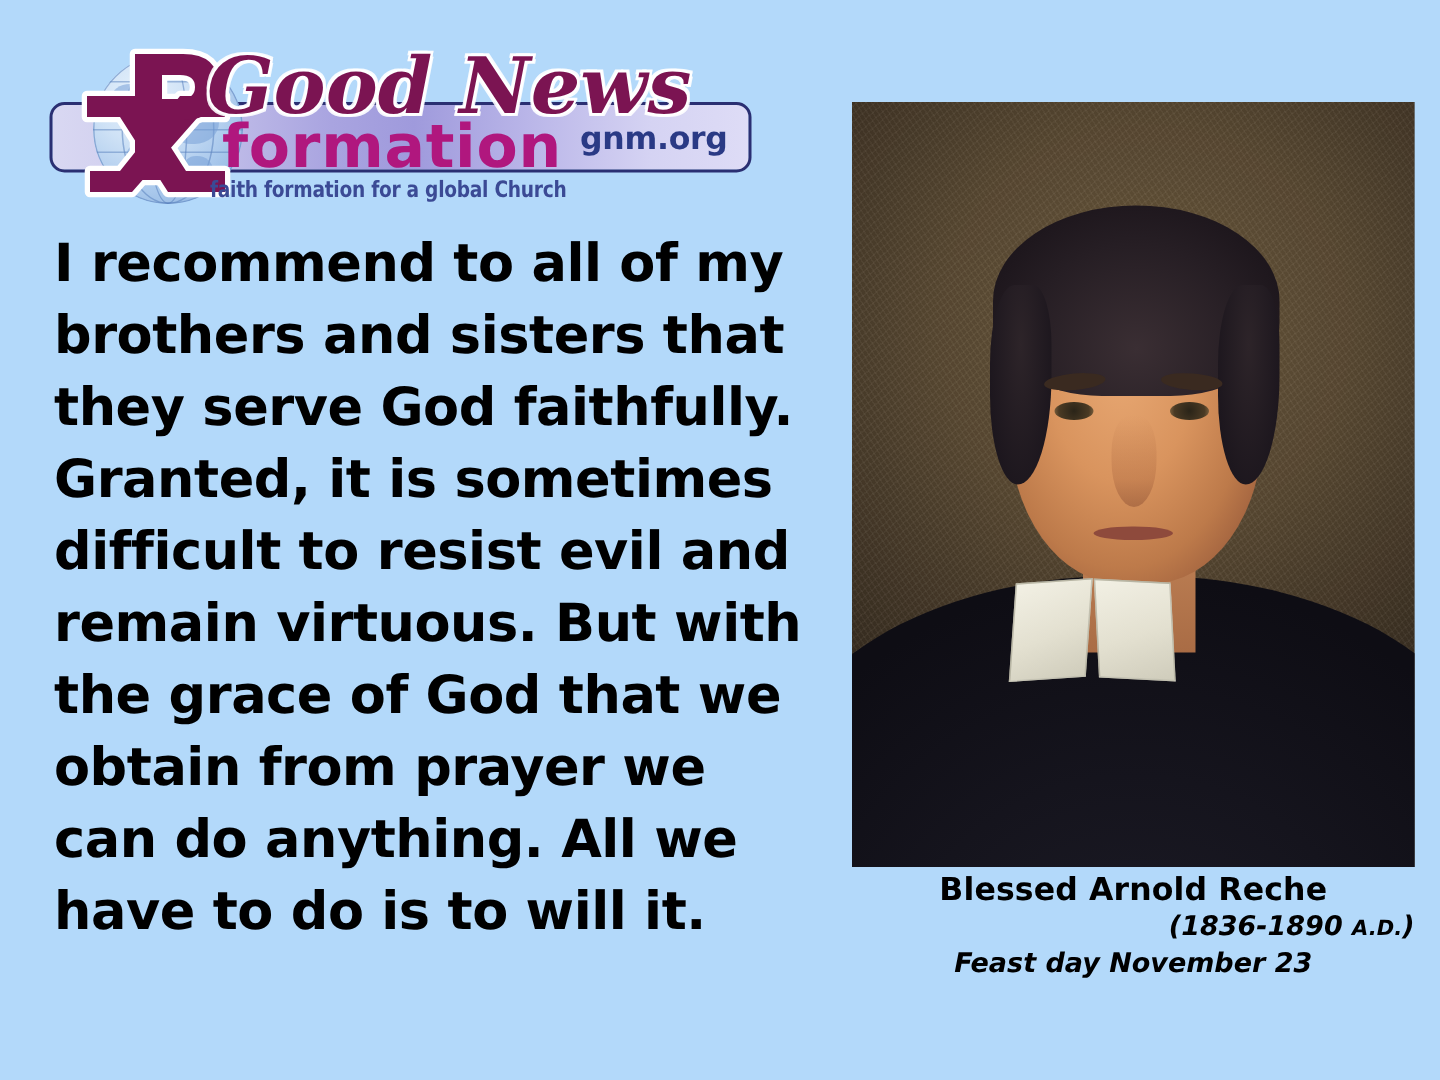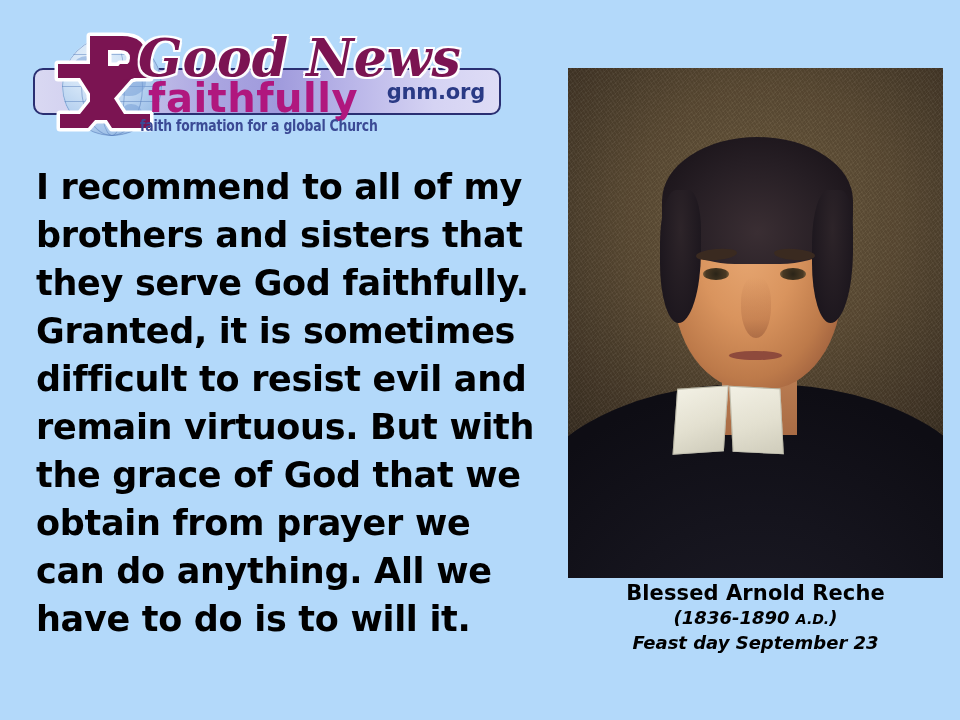--- a/index.html
+++ b/index.html
@@ -140,21 +140,21 @@
     color: #3b4a95;
     white-space: nowrap;
     transform: scaleX(0.92);
     transform-origin: left center;
   }
 
   
   #quote {
     position: absolute;
     left: 36px;
-    top: 163px;
+    top: 152px;
     width: 500px;
     font-family: "DejaVu Sans", sans-serif;
     font-weight: bold;
     font-size: 35px;
     line-height: 48px;
     color: #000000;
     letter-spacing: -0.3px;
   }
 
   
@@ -306,20 +306,21 @@
     font-weight: bold;
     font-size: 21px;
     line-height: 26px;
     letter-spacing: 0.1px;
   }
   #caption-dates {
     font-weight: bold;
     font-style: italic;
     font-size: 18px;
     line-height: 23px;
+    text-align: right;
   }
   #caption-dates .ad {
     font-size: 14px;
   }
   #caption-feast {
     font-weight: bold;
     font-style: italic;
     font-size: 18px;
     line-height: 23px;
   }
@@ -359,21 +360,21 @@
       <g fill="#7b1452">
         <path d="M12 36 L46 36 L78 86 L104 86 L104 100 L66 100 L34 50 L12 50 Z"></path>
         <path d="M104 36 L104 50 L86 50 L42 100 L14 100 L14 86 L34 86 L74 36 Z"></path>
         <path d="M44 8 L76 8 Q100 8 100 30 Q100 52 76 52 L62 52 L62 92 L44 92 Z
                  M62 22 L62 38 L74 38 Q84 38 84 30 Q84 22 74 22 Z" fill-rule="evenodd"></path>
       </g>
     </svg>
   </div>
 
   <div id="wordmark-good-news">Good News</div>
-  <div id="wordmark-ministries">faithfully</div>
+  <div id="wordmark-ministries">formation</div>
   <div id="tagline">faith formation for a global Church</div>
 
   <div id="quote">I recommend to all of my brothers and sisters that they serve God faithfully. Granted, it is sometimes difficult to resist evil and remain virtuous. But with the grace of God that we obtain from prayer we can do anything. All we have to do is to will it.</div>
 
   <div id="portrait">
     <div class="bg"></div>
     <div class="bg-grain"></div>
     <div class="shoulders"></div>
     <div class="neck"></div>
     <div class="head"></div>
@@ -388,16 +389,16 @@
     <div class="eye-r"></div>
     <div class="nose"></div>
     <div class="mouth"></div>
     <div class="collar-l"></div>
     <div class="collar-r"></div>
   </div>
 
   <div id="caption">
     <div id="caption-name">Blessed Arnold Reche</div>
     <div id="caption-dates"><span>(1836-1890 </span><span class="ad">A.D.</span><span>)</span></div>
-    <div id="caption-feast">Feast day September 23</div>
+    <div id="caption-feast">Feast day November 23</div>
   </div>
 
 </div>
 
 </body></html>

